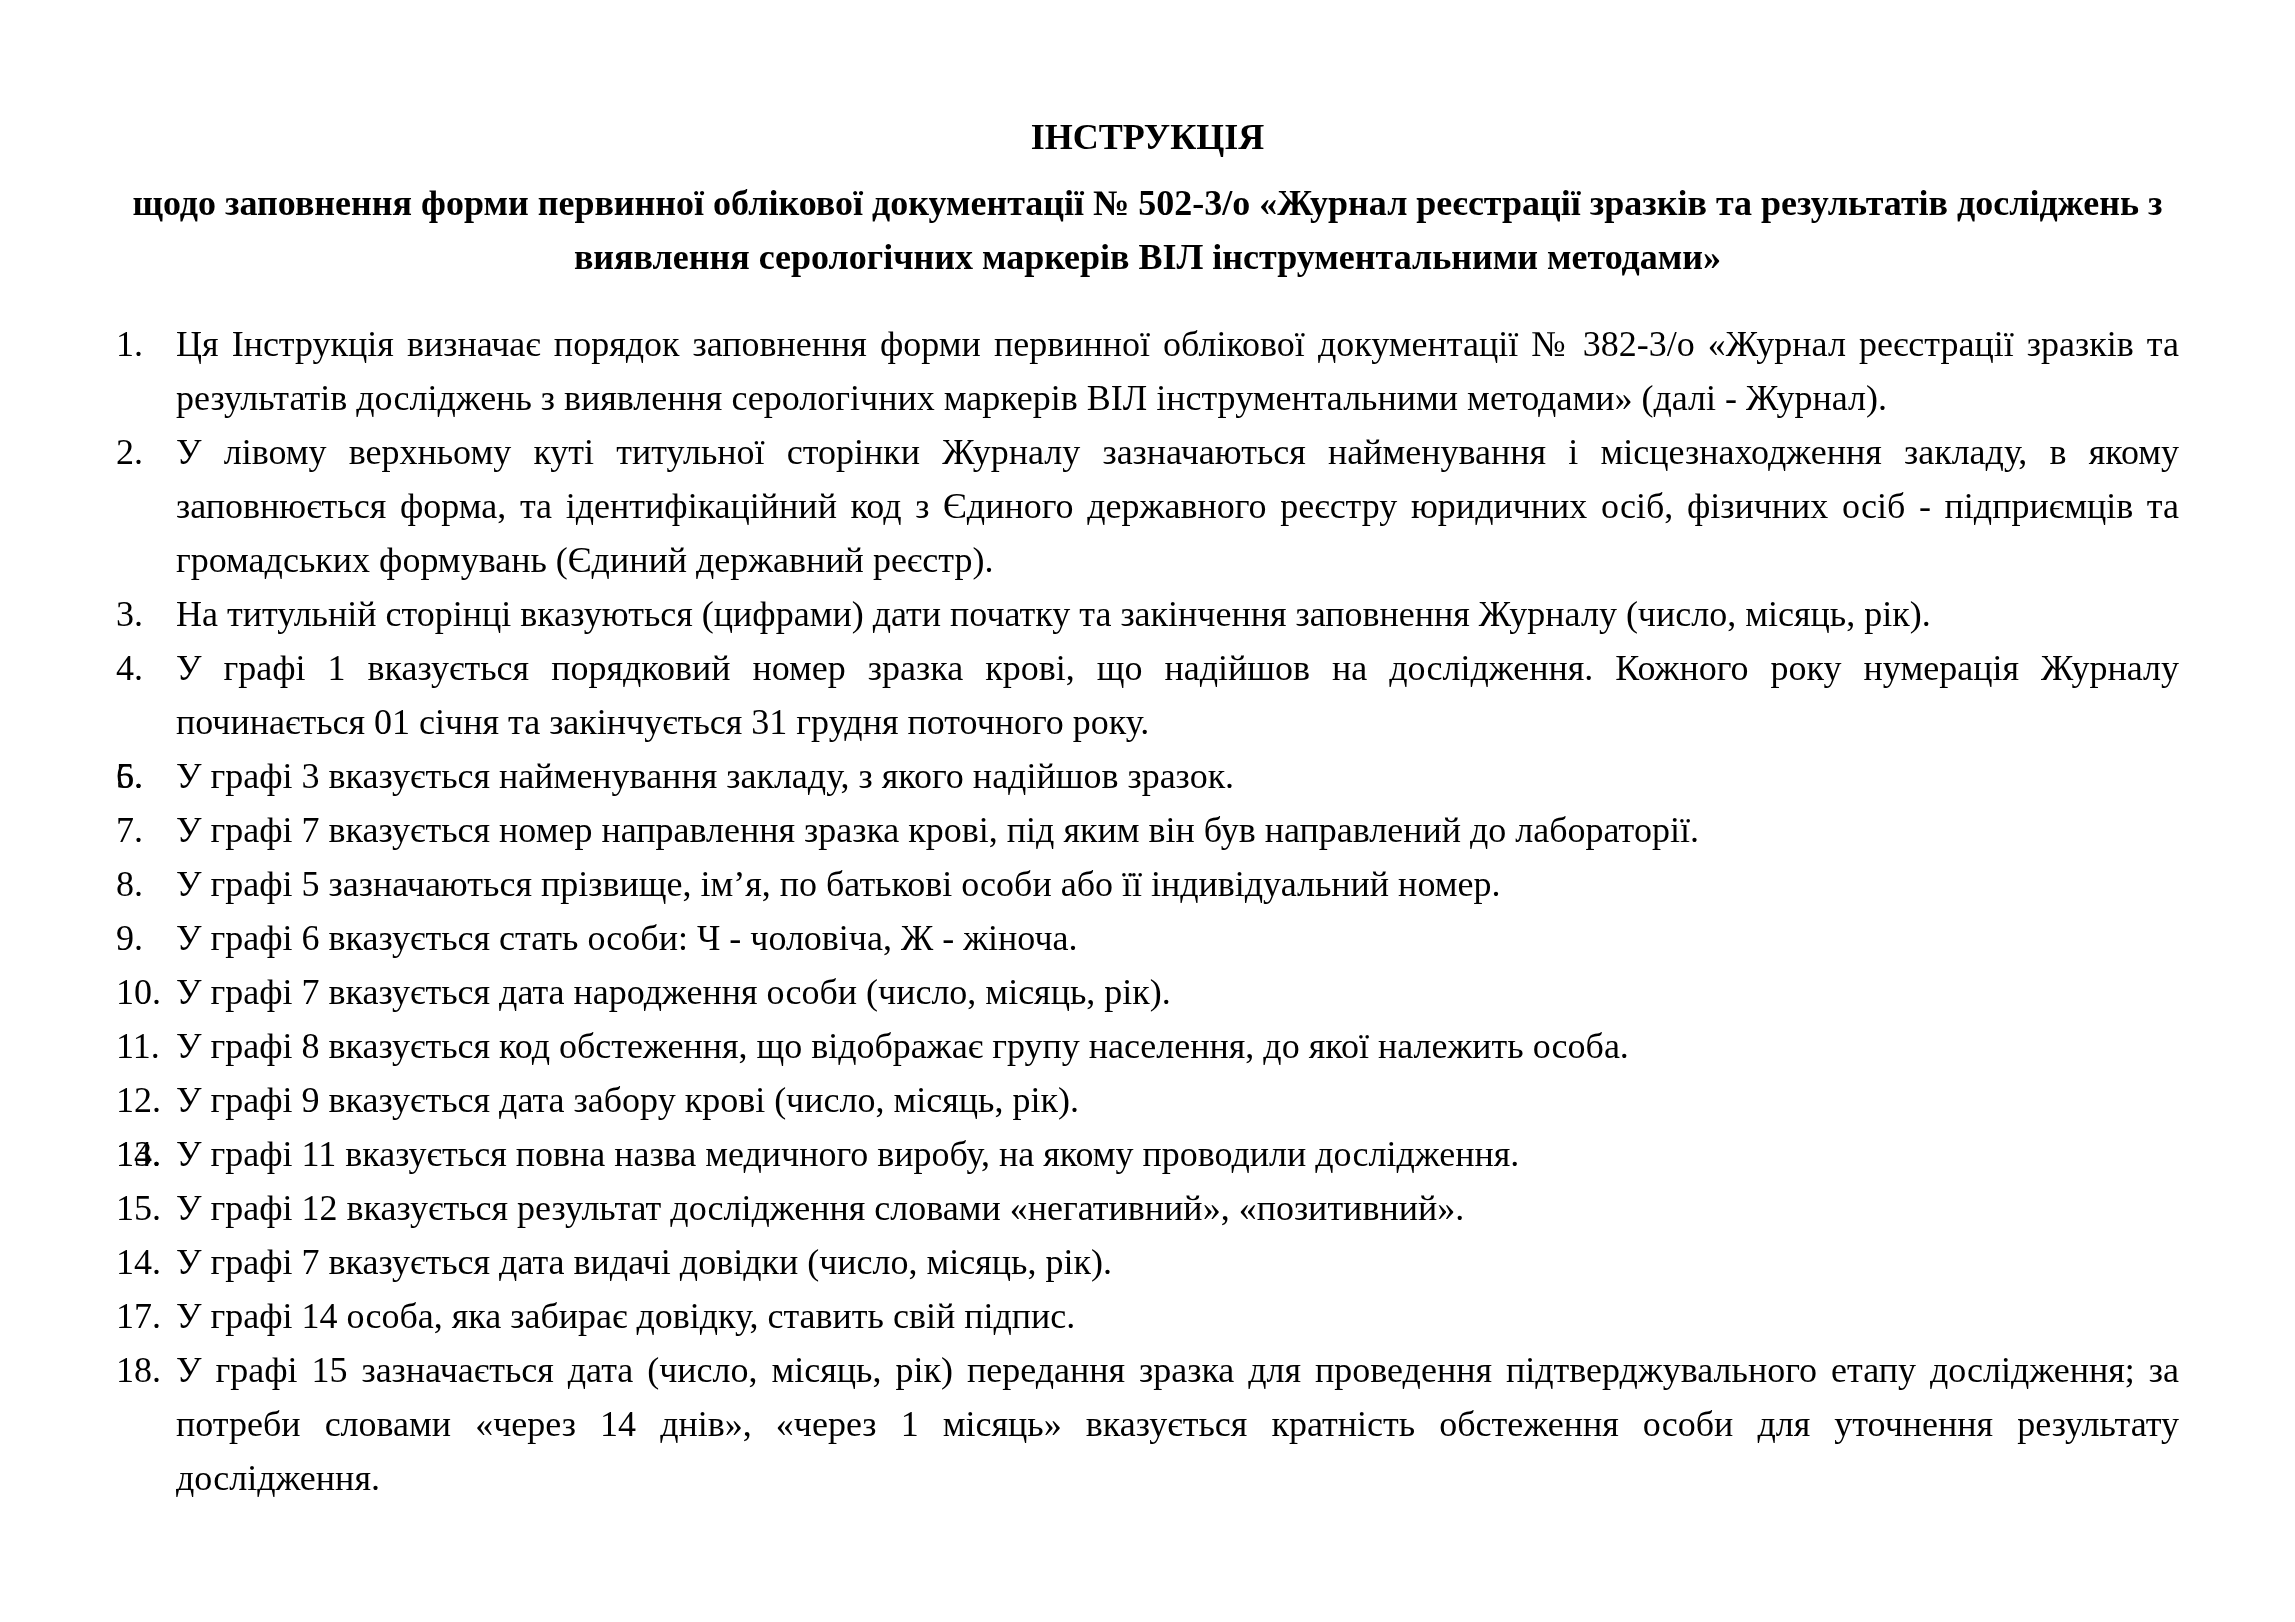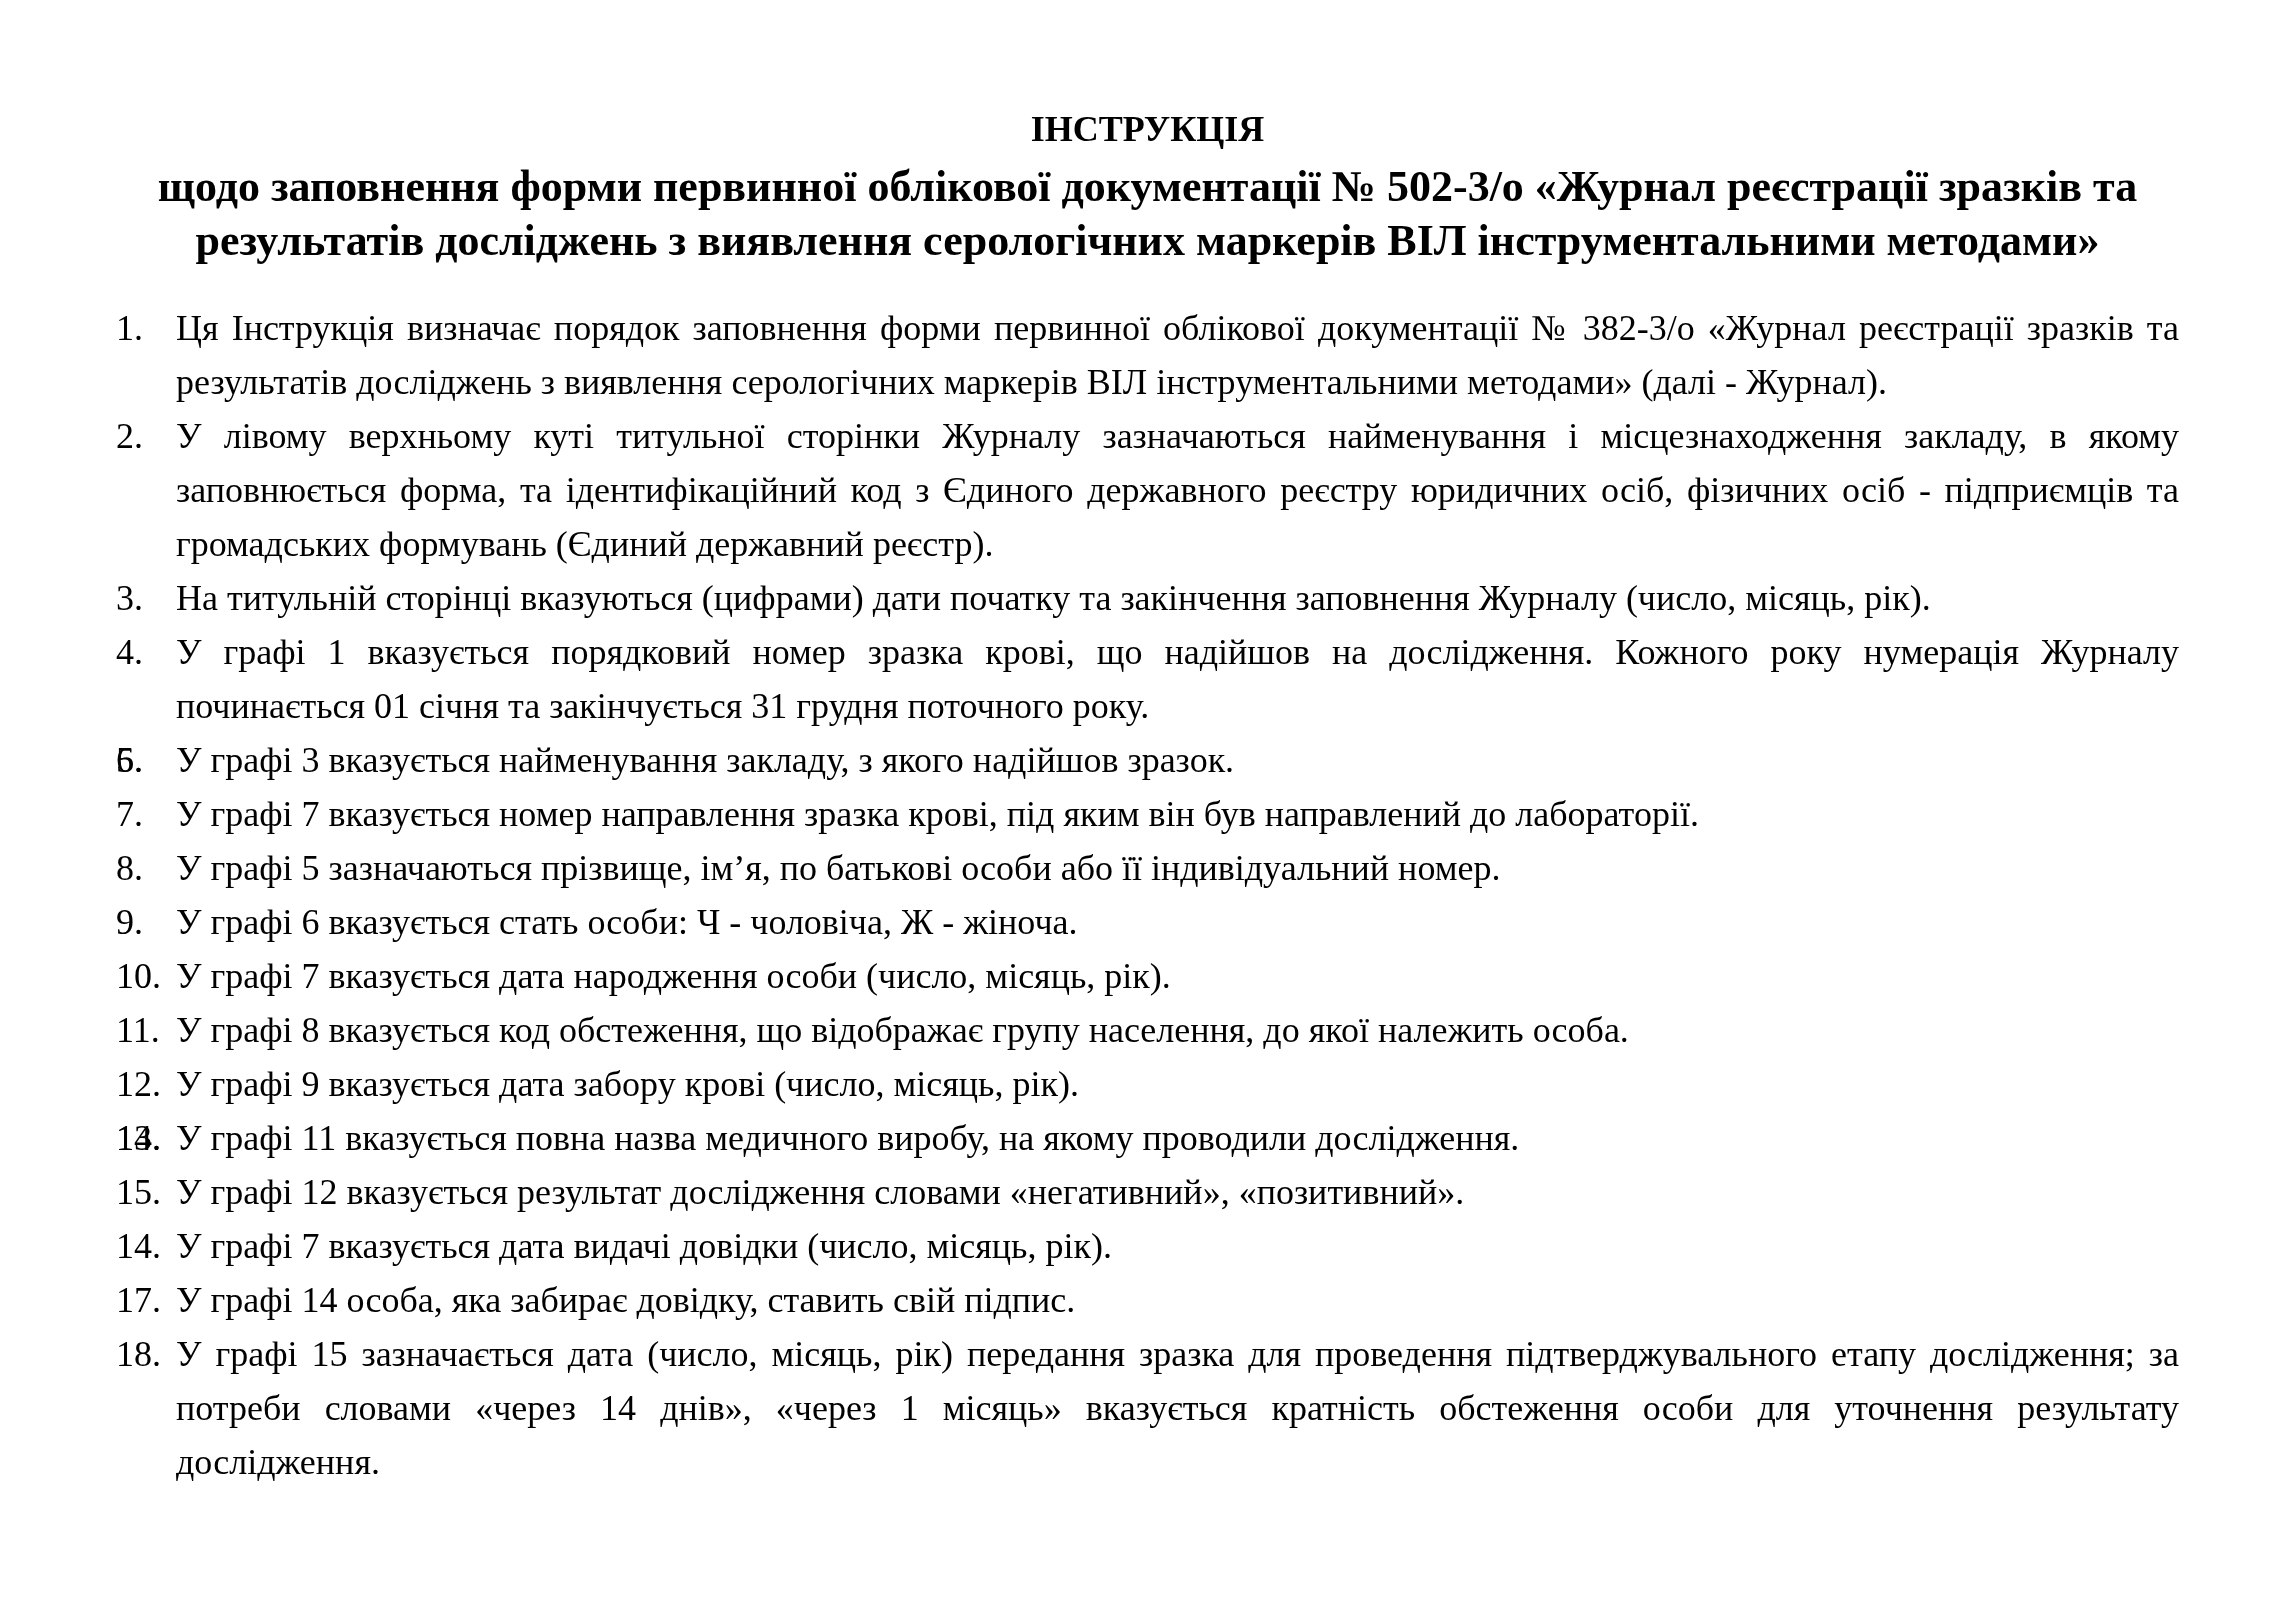--- a/index.html
+++ b/index.html
@@ -15,30 +15,30 @@
     overflow: hidden;
   }
   .page {
     box-sizing: border-box;
     width: 2295px;
     height: 1623px;
     padding: 98px 116px 65px 116px;
     background: #ffffff;
   }
   .doc-title {
-    margin: 4px;
+    margin: 12px;
     font-size: 36px;
     font-weight: bold;
     line-height: 54px;
     text-align: center;
   }
   .doc-subtitle {
     margin: 4px auto;
     max-width: 2063px;
-    font-size: 44px;
+    font-size: 36px;
     font-weight: bold;
     line-height: 54px;
     text-align: center;
   }
   .instruction-list {
     margin-top: 33px;
     font-size: 36px;
     line-height: 54px;
   }
   .item {

